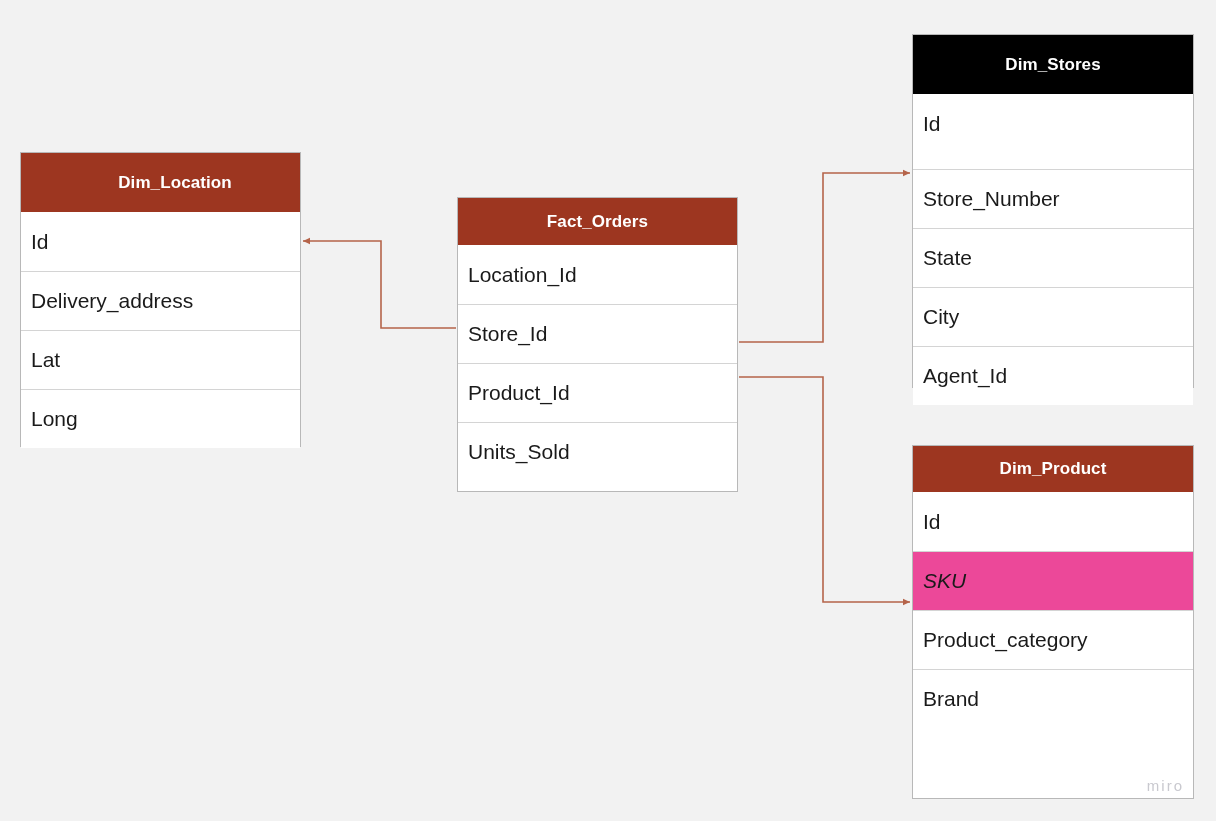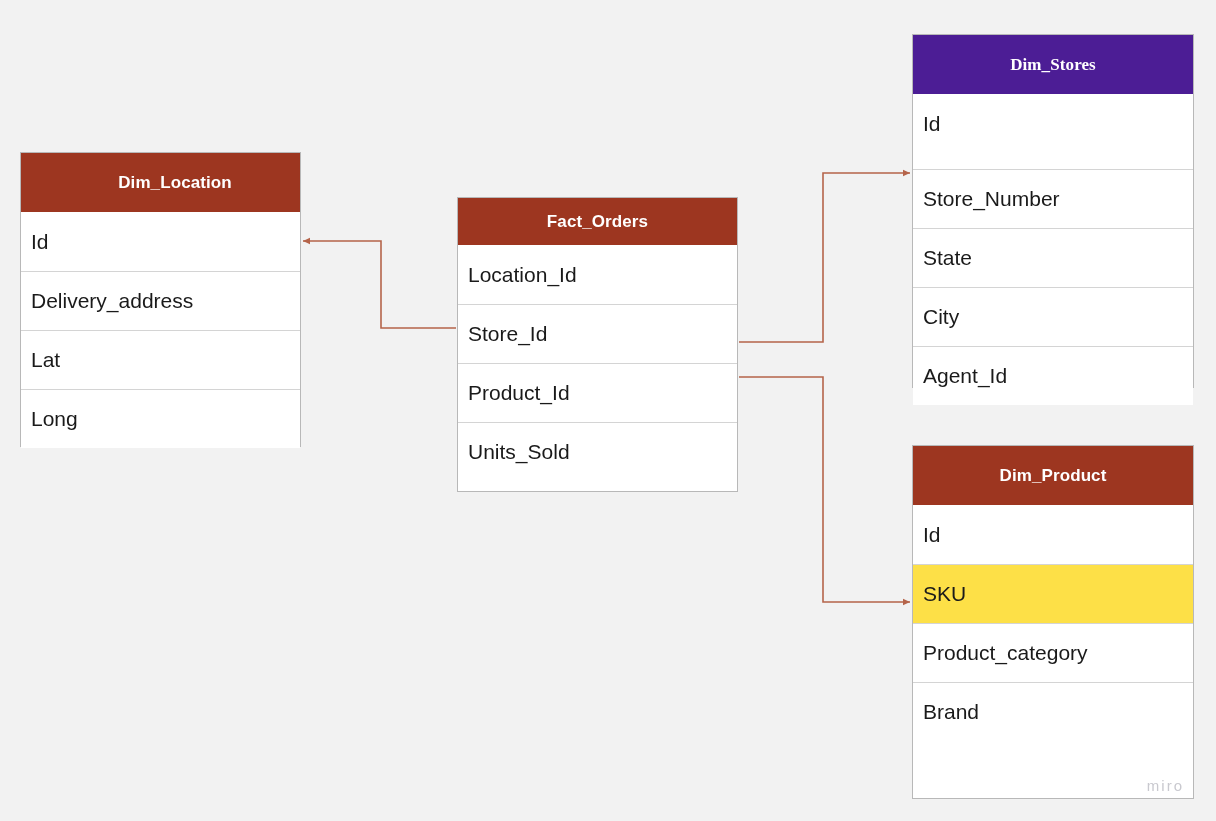--- a/index.html
+++ b/index.html
@@ -109,34 +109,34 @@
     <div class="entity-header" style="height: 47px; background: rgb(157, 54, 32); color: rgb(255, 255, 255);">Fact_Orders</div>
     <div class="entity-rows">
       <div class="entity-row" style="height: 59px; border-top-color: rgb(212, 212, 212); background: rgb(255, 255, 255);">Location_Id</div>
       <div class="entity-row" style="height: 59px; border-top-color: rgb(212, 212, 212); background: rgb(255, 255, 255);">Store_Id</div>
       <div class="entity-row" style="height: 59px; border-top-color: rgb(212, 212, 212); background: rgb(255, 255, 255);">Product_Id</div>
       <div class="entity-row" style="height: 59px; border-top-color: rgb(212, 212, 212); background: rgb(255, 255, 255);">Units_Sold</div>
     </div>
   </div>
 
   <div class="entity" style="left: 912px; top: 34px; width: 282px; height: 354px; border-color: rgb(184, 184, 184);">
-    <div class="entity-header" style="height: 59px; background: #4c1d95; color: rgb(255, 255, 255); font-family: Liberation Serif, serif;">Dim_Stores</div>
+    <div class="entity-header" style="height: 59px; background: #000000; color: rgb(255, 255, 255);">Dim_Stores</div>
     <div class="entity-rows">
       <div class="entity-row" style="height: 59px; border-top-color: rgb(212, 212, 212); background: rgb(255, 255, 255);">Id</div>
       <div class="entity-row" style="height: 59px; border-top-color: rgb(212, 212, 212); background: rgb(255, 255, 255); margin-top: 16px;">Store_Number</div>
       <div class="entity-row" style="height: 59px; border-top-color: rgb(212, 212, 212); background: rgb(255, 255, 255);">State</div>
       <div class="entity-row" style="height: 59px; border-top-color: rgb(212, 212, 212); background: rgb(255, 255, 255);">City</div>
       <div class="entity-row" style="height: 59px; border-top-color: rgb(212, 212, 212); background: rgb(255, 255, 255);">Agent_Id</div>
     </div>
   </div>
 
   <div class="entity" style="left: 912px; top: 445px; width: 282px; height: 354px; border-color: rgb(184, 184, 184);">
-    <div class="entity-header" style="height: 59px; background: rgb(157, 54, 32); color: rgb(255, 255, 255);">Dim_Product</div>
+    <div class="entity-header" style="height: 46px; background: rgb(157, 54, 32); color: rgb(255, 255, 255);">Dim_Product</div>
     <div class="entity-rows">
       <div class="entity-row" style="height: 59px; border-top-color: rgb(212, 212, 212); background: rgb(255, 255, 255);">Id</div>
-      <div class="entity-row" style="height: 59px; border-top-color: rgb(212, 212, 212); background: #fde047;">SKU</div>
+      <div class="entity-row" style="height: 59px; border-top-color: rgb(212, 212, 212); background: #ec4899; font-style: italic;">SKU</div>
       <div class="entity-row" style="height: 59px; border-top-color: rgb(212, 212, 212); background: rgb(255, 255, 255);">Product_category</div>
       <div class="entity-row" style="height: 59px; border-top-color: rgb(212, 212, 212); background: rgb(255, 255, 255);">Brand</div>
     </div>
     <div class="watermark">miro</div>
   </div>
 
 </div>
 
 </body></html>

